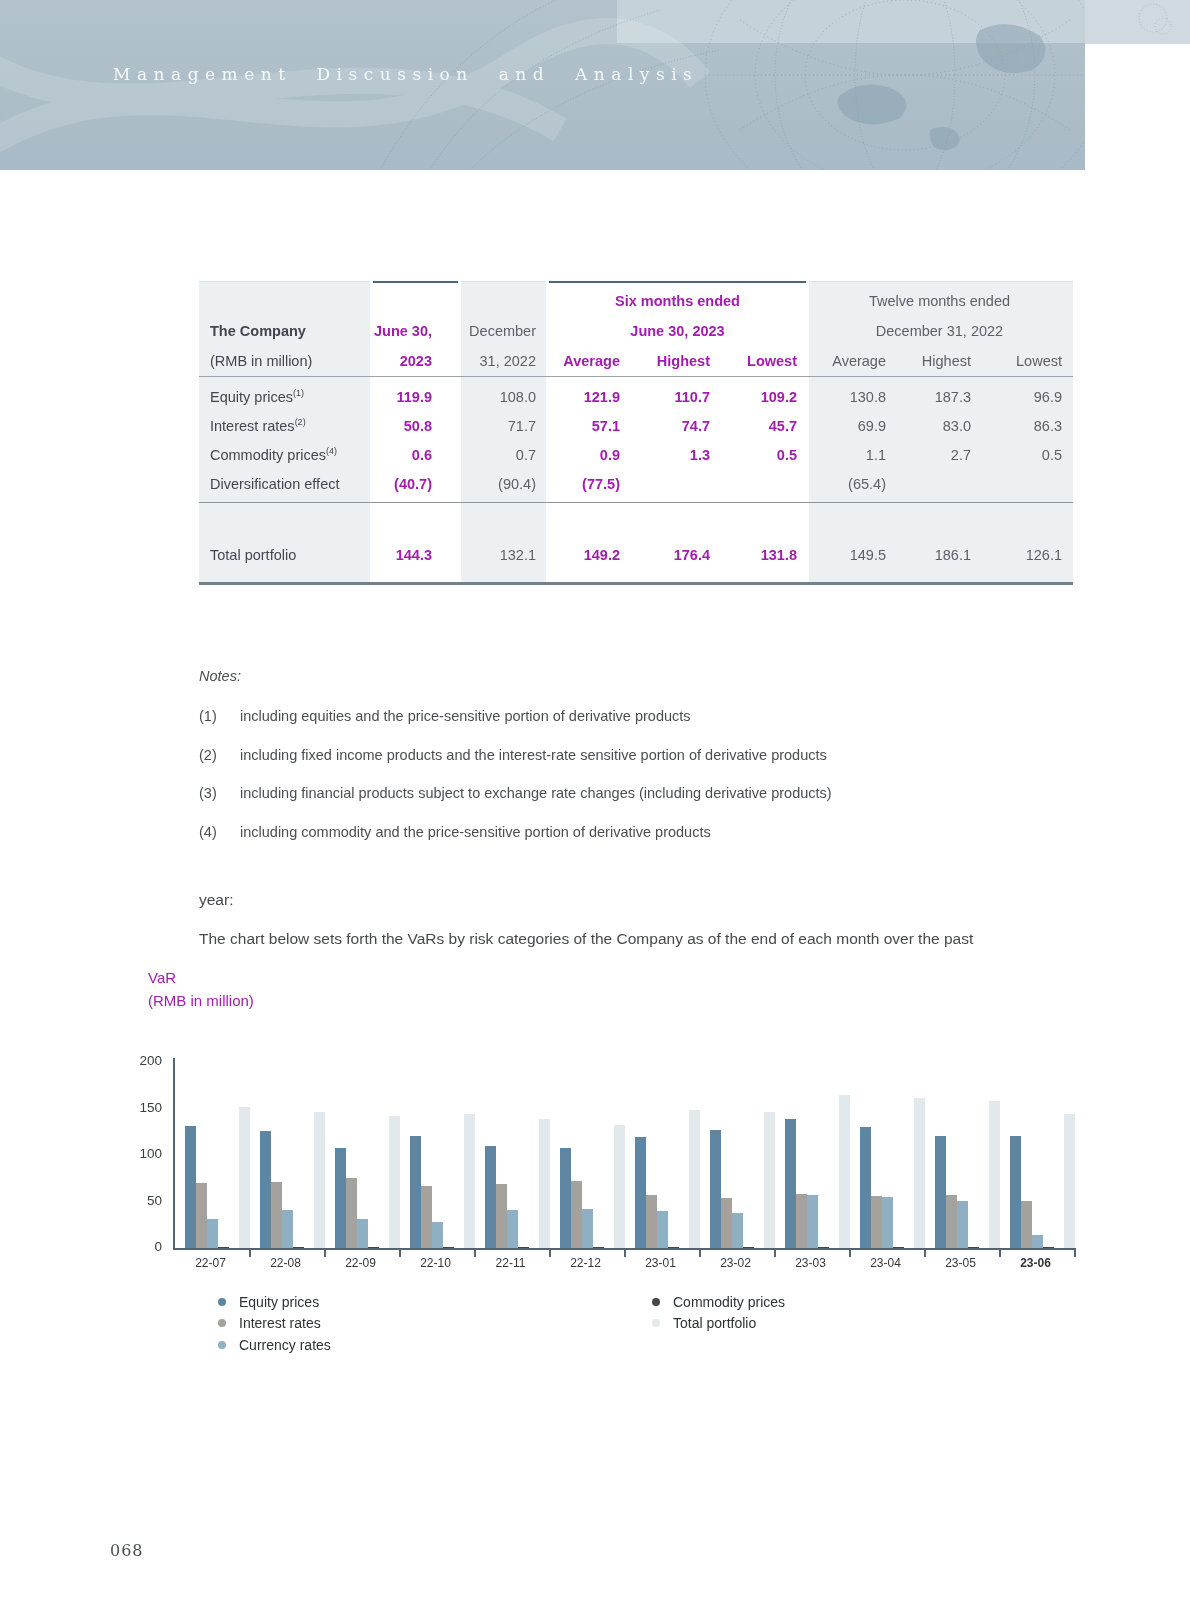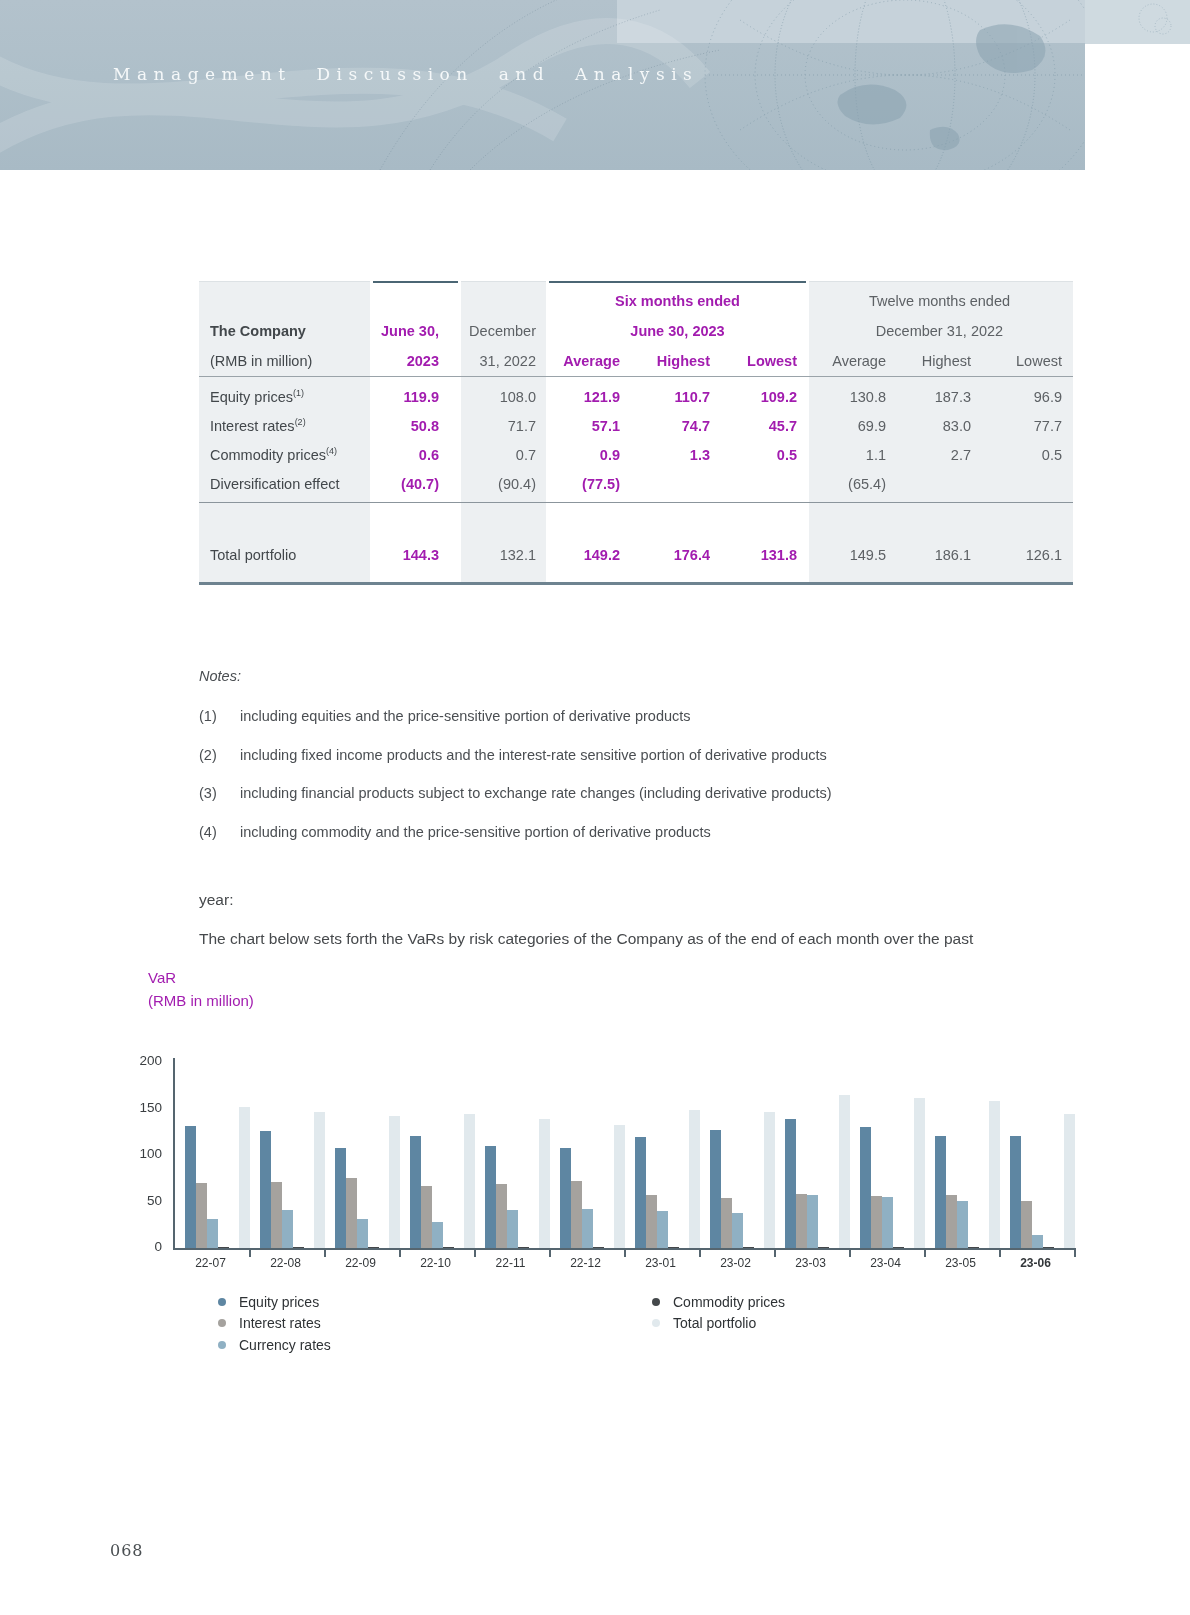--- a/index.html
+++ b/index.html
@@ -16,21 +16,21 @@
   #table-wrap{position:absolute;left:199px;top:281px;width:874px;--cols:174px 88px 88px 86px 90px 81px 90px 85px 92px;}
   .band{position:absolute;top:0;bottom:0;z-index:0;}
   .band.gray{background:#edf0f2;border-top:1px solid #dde2e5;}
   .band.white{background:#ffffff;border-top:2px solid #4b6674;}
   #table-content{position:relative;z-index:1;}
   .hrow,.trow{display:grid;grid-template-columns:var(--cols);height:30px;align-items:center;font-size:14.5px;}
   .trow{height:29px;}
   .cell{white-space:nowrap;}
   .cell.lab{padding-left:11px;color:#42474b;}
   .cell.v{text-align:right;}
-  .c1{padding-right:22px;} .c2{padding-right:13px;} .c3{padding-right:15px;} .c4{padding-right:15px;}
+  .c1{padding-right:29px;} .c2{padding-right:13px;} .c3{padding-right:15px;} .c4{padding-right:15px;}
   .c5{padding-right:9px;}  .c6{padding-right:10px;} .c7{padding-right:10px;} .c8{padding-right:11px;}
   .b{font-weight:bold;color:#a21caf;}
   .g{color:#5d6165;font-weight:400;}
   .span{text-align:center;}
   .s46{grid-column:4/7;} .s79{grid-column:7/10;}
   #thead{padding-top:5px;height:95px;box-sizing:border-box;}
   .rule{height:1px;background:#9aa3a9;}
   #tbody{padding-top:5px;padding-bottom:4px;}
   #rule2{background:#8b959c;}
   #tspacer{height:33px;}
@@ -160,21 +160,21 @@
           </div>
           <div class="trow">
             <div class="cell lab">Interest rates<sup>(2)</sup></div>
             <div class="cell v c1 b">50.8</div>
             <div class="cell v c2 g">71.7</div>
             <div class="cell v c3 b">57.1</div>
             <div class="cell v c4 b">74.7</div>
             <div class="cell v c5 b">45.7</div>
             <div class="cell v c6 g">69.9</div>
             <div class="cell v c7 g">83.0</div>
-            <div class="cell v c8 g">77.7</div>
+            <div class="cell v c8 g">86.3</div>
           </div>
           <div class="trow">
             <div class="cell lab">Commodity prices<sup>(4)</sup></div>
             <div class="cell v c1 b">0.6</div>
             <div class="cell v c2 g">0.7</div>
             <div class="cell v c3 b">0.9</div>
             <div class="cell v c4 b">1.3</div>
             <div class="cell v c5 b">0.5</div>
             <div class="cell v c6 g">1.1</div>
             <div class="cell v c7 g">2.7</div>

